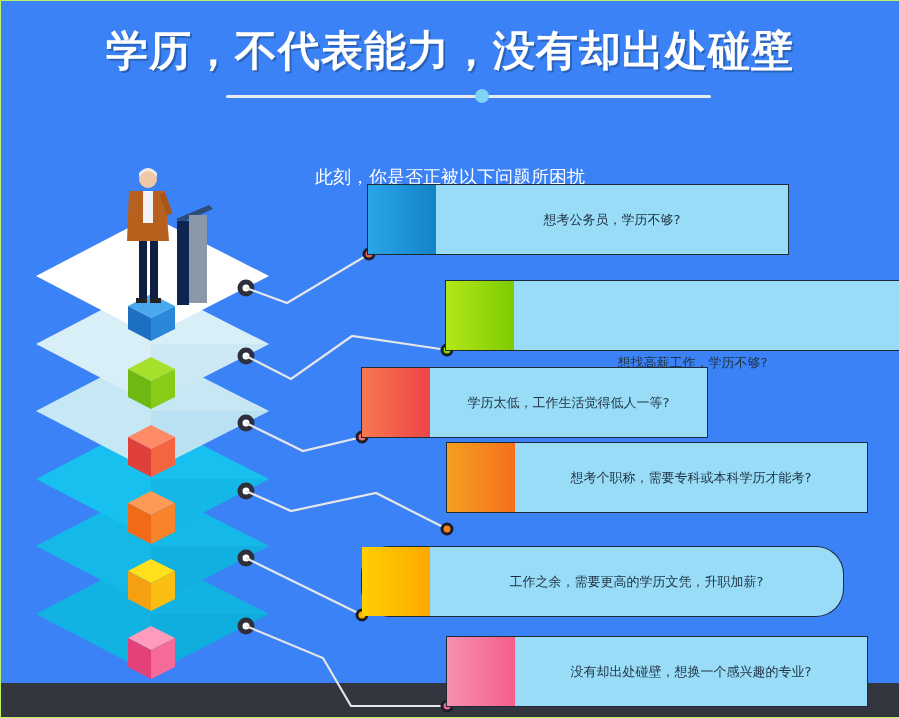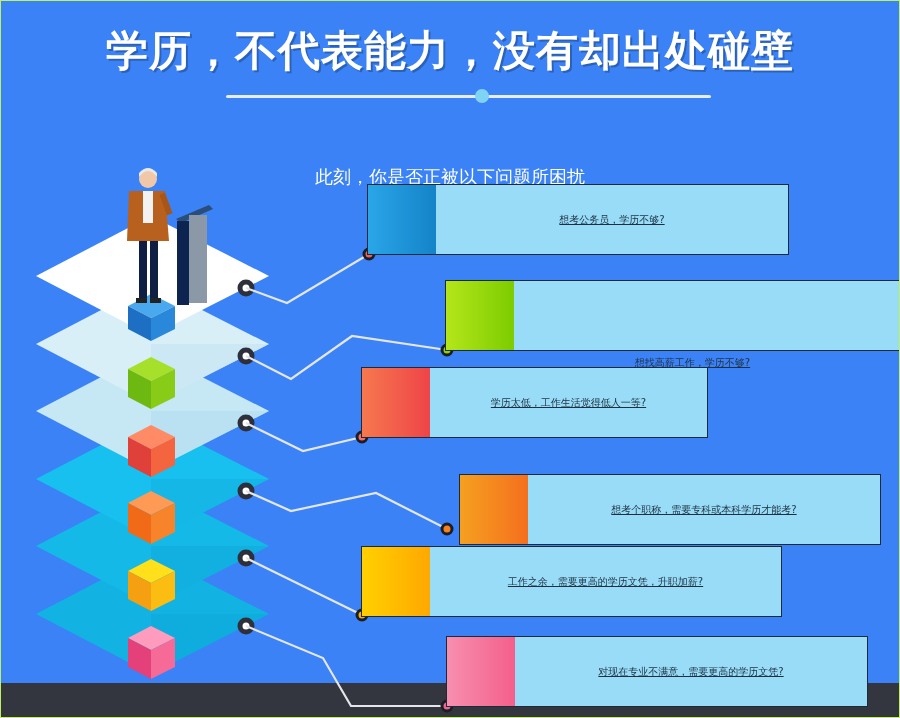--- a/index.html
+++ b/index.html
@@ -6,21 +6,21 @@
     body { width: 900px; height: 718px; overflow: hidden; background: #2d303b; font-family: "DejaVu Sans", "Liberation Sans", sans-serif; }
     .canvas { position: relative; width: 898px; height: 716px; border: 1px solid #bef264; background: #3b82f6; overflow: hidden; }
     .bottom-band { position: absolute; left: 0; right: 0; top: 682px; height: 34px; background: #33363f; }
     .title { position: absolute; left: 0; right: 0; top: 22px; text-align: center; color: #ffffff; font-size: 42px; font-weight: bold; letter-spacing: 1px; text-shadow: 2px 2px 0 rgba(0,0,0,0.25); }
     .sep { position: absolute; left: 225px; top: 94px; width: 485px; height: 3px; background: #e8ebf0; border-radius: 2px; }
     .sep-dot { position: absolute; left: 474px; top: 88px; width: 14px; height: 14px; border-radius: 50%; background: #7fd3f5; }
     .subtitle { position: absolute; left: 0; right: 0; top: 116px; text-align: center; color: #ffffff; font-size: 18px; margin-top: 48px; }
     .art { position: absolute; left: 0; top: 0; width: 900px; height: 718px; }
     .card { position: absolute; height: 69px; display: flex; background: #98dcf8; box-shadow: 0 0 0 1px #1e2a36; }
     .card .swatch { width: 68px; height: 100%; flex: none; }
-    .card .text { flex: 1; display: flex; align-items: center; justify-content: center; text-align: center; color: #1f3140; font-size: 10px; line-height: 26px; padding: 0 22px; text-decoration: underline; }
+    .card .text { flex: 1; display: flex; align-items: center; justify-content: center; text-align: center; color: #1f3140; font-size: 13px; line-height: 26px; padding: 0 22px; }
   </style>
 </head>
 <body>
 
 <div class="canvas">
   <div class="bottom-band"></div>
 
   <div class="title">学历，不代表能力，没有却出处碰壁</div>
   <div class="sep"></div>
   <div class="sep-dot"></div>
@@ -164,27 +164,27 @@
   <div class="card" style="left:445px; top:280px; width:493px;flex-direction:column;">
     <div class="swatch" style="background:linear-gradient(90deg,#b4e61a,#7ccc00);"></div>
     <div class="text">想找高薪工作，学历不够?</div>
   </div>
 
   <div class="card" style="left:361px; top:367px; width:345px;">
     <div class="swatch" style="background:linear-gradient(90deg,#f6784e,#ef4448);"></div>
     <div class="text">学历太低，工作生活觉得低人一等?</div>
   </div>
 
-  <div class="card" style="left:446px; top:474px; width:420px;margin-left:13px;">
+  <div class="card" style="left:446px; top:442px; width:420px;">
     <div class="swatch" style="background:linear-gradient(90deg,#f5a020,#f56f1e);"></div>
     <div class="text">想考个职称，需要专科或本科学历才能考?</div>
   </div>
 
-  <div class="card" style="left:361px; top:546px; width:419px;">
+  <div class="card" style="left:361px; top:546px; width:481px;border-radius:27px;">
     <div class="swatch" style="background:linear-gradient(90deg,#ffd000,#ffa800);"></div>
     <div class="text">工作之余，需要更高的学历文凭，升职加薪?</div>
   </div>
 
   <div class="card" style="left:446px; top:636px; width:420px;">
     <div class="swatch" style="background:linear-gradient(90deg,#f78fb0,#f45f8a);"></div>
-    <div class="text">对现在专业不满意，需要更高的学历文凭?</div>
+    <div class="text">没有却出处碰壁，想换一个感兴趣的专业?</div>
   </div>
 </div>
 
 </body></html>

